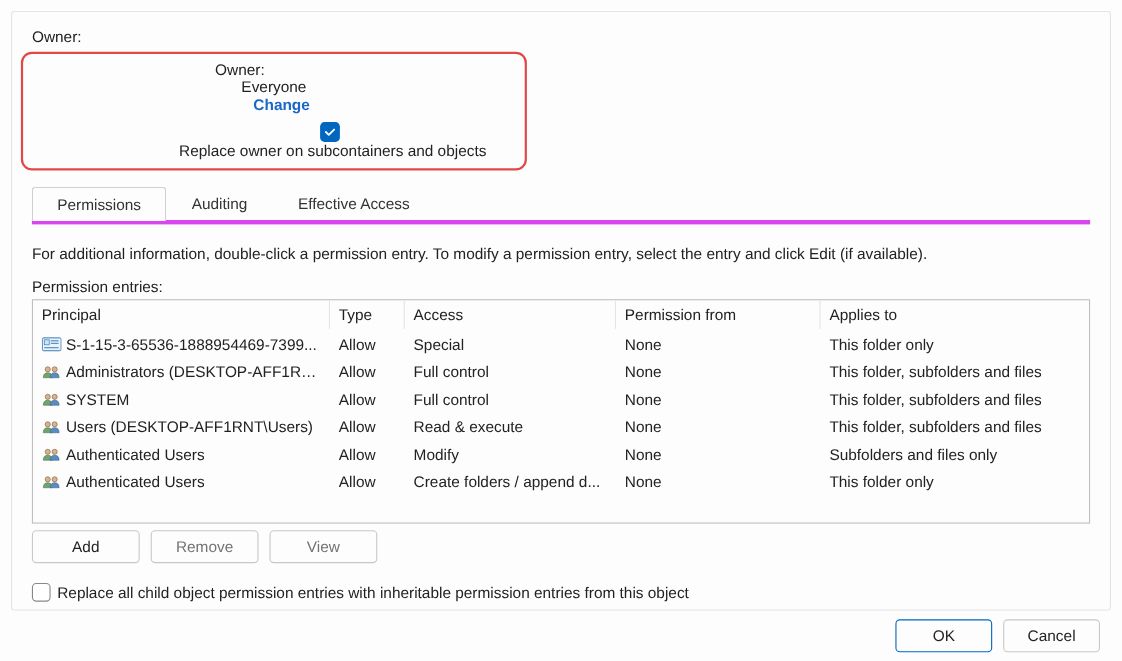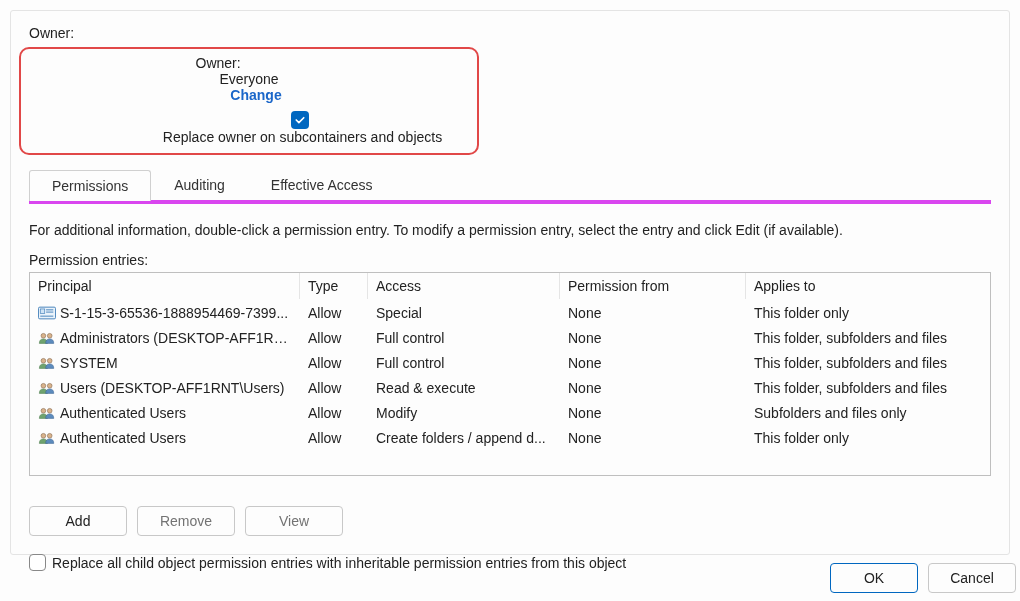--- a/index.html
+++ b/index.html
@@ -127,21 +127,21 @@
   .col-inherited { width: 186px; }
   .col-applies { flex: 1; }
   .principal-icon {
     width: 18px; height: 14px; flex-shrink: 0;
     display:inline-block;
   }
   .principal-text { overflow:hidden; text-overflow:ellipsis; white-space:nowrap; }
   .btn-row {
     display: flex;
     gap: 10px;
-    margin-top: 30px;
+    margin-top: 6px;
     align-items: center;
   }
   .btn {
     min-width: 98px;
     height: 30px;
     border: 1px solid #c8c8c8;
     border-radius: 4px;
     background: #fdfdfd;
     cursor: pointer;
     font-size: 14px;
@@ -152,21 +152,21 @@
     color: #737373;
     cursor: default;
   }
   .replace-child-row {
     display: flex;
     align-items: center;
     margin-top: 18px;
   }
   .footer-btns {
     position: absolute;
-    right: 4px;
+    right: 20px;
     bottom: 8px;
     display: flex;
     gap: 10px;
   }
   .btn.primary {
     border: 1.5px solid #0067c0;
   }
 </style>
 </head>
 <body>

